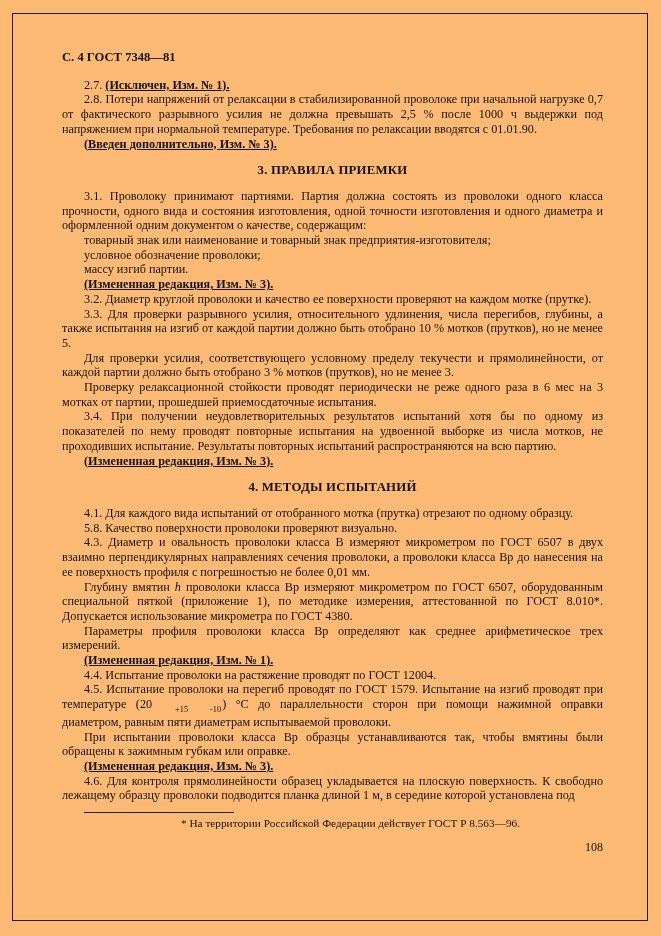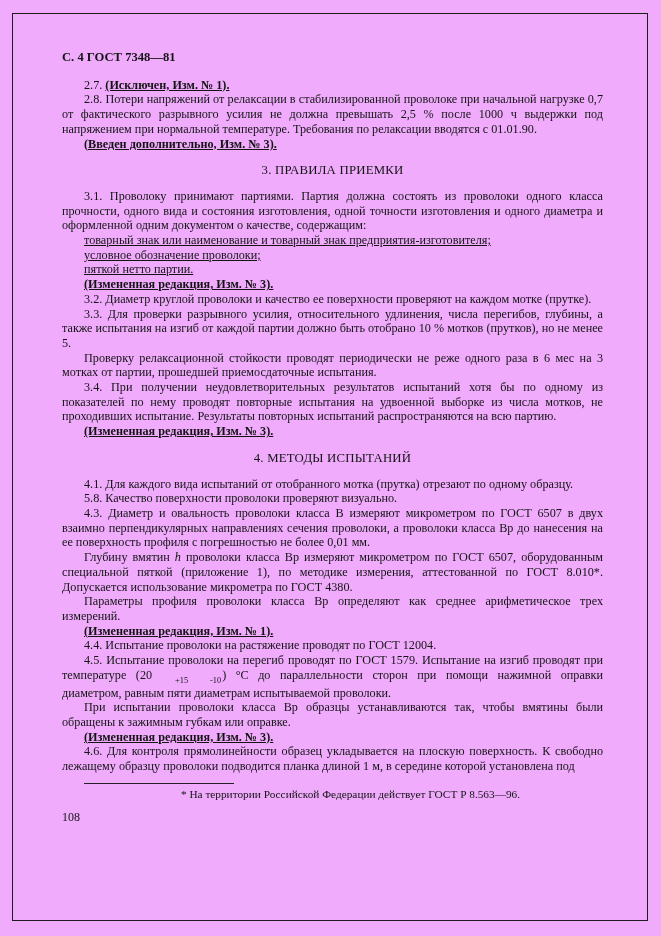--- a/index.html
+++ b/index.html
@@ -1,50 +1,50 @@
 <!DOCTYPE html>
 <html lang="ru"><head>
 <meta charset="utf-8">
 <style>
   * { margin:0; padding:0; box-sizing:border-box; }
   html, body { width:661px; height:936px; background:#ffffff; }
   .page {
     width:661px; height:936px; position:relative;
-    background:#f0abfc; color:#141414;
+    background:#fdba74; color:#141414;
     font-family:"Liberation Serif", serif;
     overflow:hidden;
   }
   .frame {
     position:absolute; left:12px; top:13px; right:13px; bottom:15px;
     border:1.6px solid #1c1c1c; pointer-events:none;
   }
   .content {
     position:absolute; left:62px; top:50px; width:541px;
     font-size:12.2px; line-height:14.7px; text-align:justify;
   }
   .doc-header { font-weight:bold; font-size:12.6px; margin-bottom:13px; text-align:left; }
   p { margin:0; }
   .para { text-indent:22px; }
-  .list-line { text-indent:22px; text-align:left;text-decoration:underline; }
+  .list-line { text-indent:22px; text-align:left; }
   .bold { font-weight:bold;text-decoration:underline; }
   .it { font-style:italic; }
   .section-title {
-    text-align:center; font-weight:normal; font-size:12.8px;
+    text-align:center; font-weight:bold; font-size:12.8px;
     margin:12px 0 11px 0; text-indent:0; letter-spacing:0.2px;
   }
   .supsub {
     display:inline-flex; flex-direction:row; align-items:flex-start;
     vertical-align:-4px; font-size:8.3px; line-height:8.8px; padding:0 1px;
   }
   .footnote-sep {
     width:150px; border-top:1.2px solid #222;
     margin:9px 0 3px 22px;
   }
   .footnote { font-size:11.3px; text-indent:36px; text-align:center; }
-  .page-number { text-align:left; font-size:12px; margin-top:9px; }
+  .page-number { text-align:right; font-size:12px; margin-top:9px; }
 </style>
 </head>
 <body>
 
 <div class="page">
   <div class="frame"></div>
 
   <div class="content">
     <div class="doc-header">С. 4 ГОСТ 7348—81</div>
 
@@ -52,25 +52,26 @@
       <span class="bold">(Исключен, Изм. № 1).</span></p>
 
     <p class="para">2.8. Потери напряжений от релаксации в стабилизированной проволоке при начальной нагрузке 0,7 от фактического разрывного усилия не должна превышать 2,5 % после 1000 ч выдержки под напряжением при нормальной температуре. Требования по релаксации вводятся с 01.01.90.</p>
     <p class="para bold">(Введен дополнительно, Изм. № 3).</p>
 
     <h2 class="section-title">3. ПРАВИЛА ПРИЕМКИ</h2>
 
     <p class="para">3.1. Проволоку принимают партиями. Партия должна состоять из проволоки одного класса прочности, одного вида и состояния изготовления, одной точности изготовления и одного диаметра и оформленной одним документом о качестве, содержащим:</p>
     <p class="list-line">товарный знак или наименование и товарный знак предприятия-изготовителя;</p>
     <p class="list-line">условное обозначение проволоки;</p>
-    <p class="list-line">пяткой нетто партии.</p>
+    <p class="list-line">массу изгиб партии.</p>
     <p class="para bold">(Измененная редакция, Изм. № 3).</p>
 
     <p class="para">3.2. Диаметр круглой проволоки и качество ее поверхности проверяют на каждом мотке (прутке).</p>
     <p class="para">3.3. Для проверки разрывного усилия, относительного удлинения, числа перегибов, глубины, а также испытания на изгиб от каждой партии должно быть отобрано 10 % мотков (прутков), но не менее 5.</p>
+    <p class="para">Для проверки усилия, соответствующего условному пределу текучести и прямолинейности, от каждой партии должно быть отобрано 3 % мотков (прутков), но не менее 3.</p>
     <p class="para">Проверку релаксационной стойкости проводят периодически не реже одного раза в 6 мес на 3 мотках от партии, прошедшей приемосдаточные испытания.</p>
 
     <p class="para">3.4. При получении неудовлетворительных результатов испытаний хотя бы по одному из показателей по нему проводят повторные испытания на удвоенной выборке из числа мотков, не проходивших испытание. Результаты повторных испытаний распространяются на всю партию.</p>
     <p class="para bold">(Измененная редакция, Изм. № 3).</p>
 
     <h2 class="section-title">4. МЕТОДЫ ИСПЫТАНИЙ</h2>
 
     <p class="para">4.1. Для каждого вида испытаний от отобранного мотка (прутка) отрезают по одному образцу.</p>
     <p class="para">5.8. Качество поверхности проволоки проверяют визуально.</p>
     <p class="para">4.3. Диаметр и овальность проволоки класса В измеряют микрометром по ГОСТ 6507 в двух взаимно перпендикулярных направлениях сечения проволоки, а проволоки класса Вр до нанесения на ее поверхность профиля с погрешностью не более 0,01 мм.</p>

